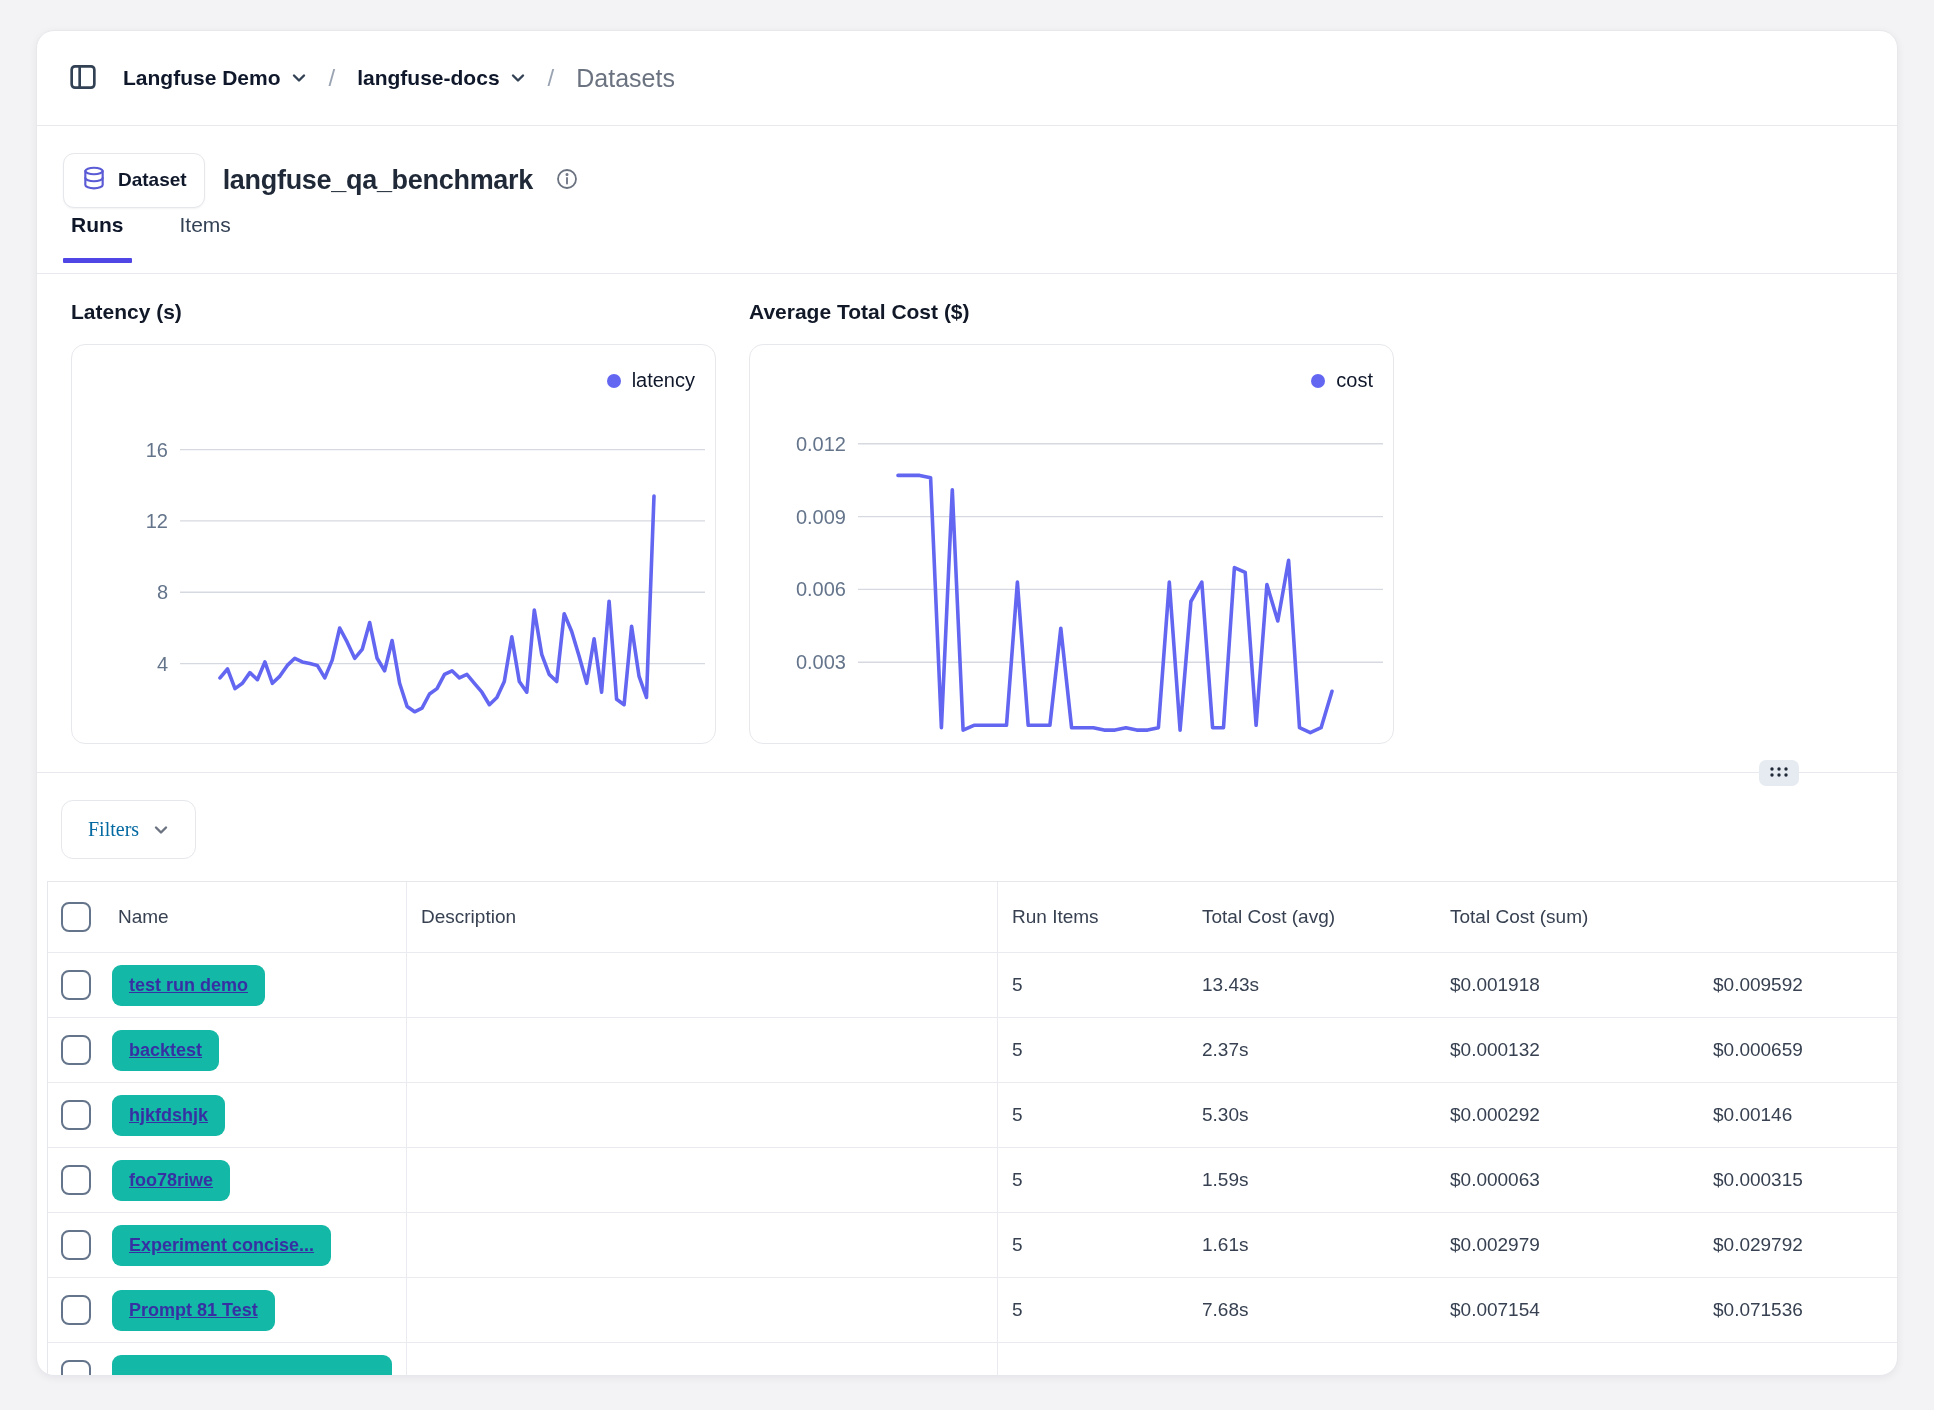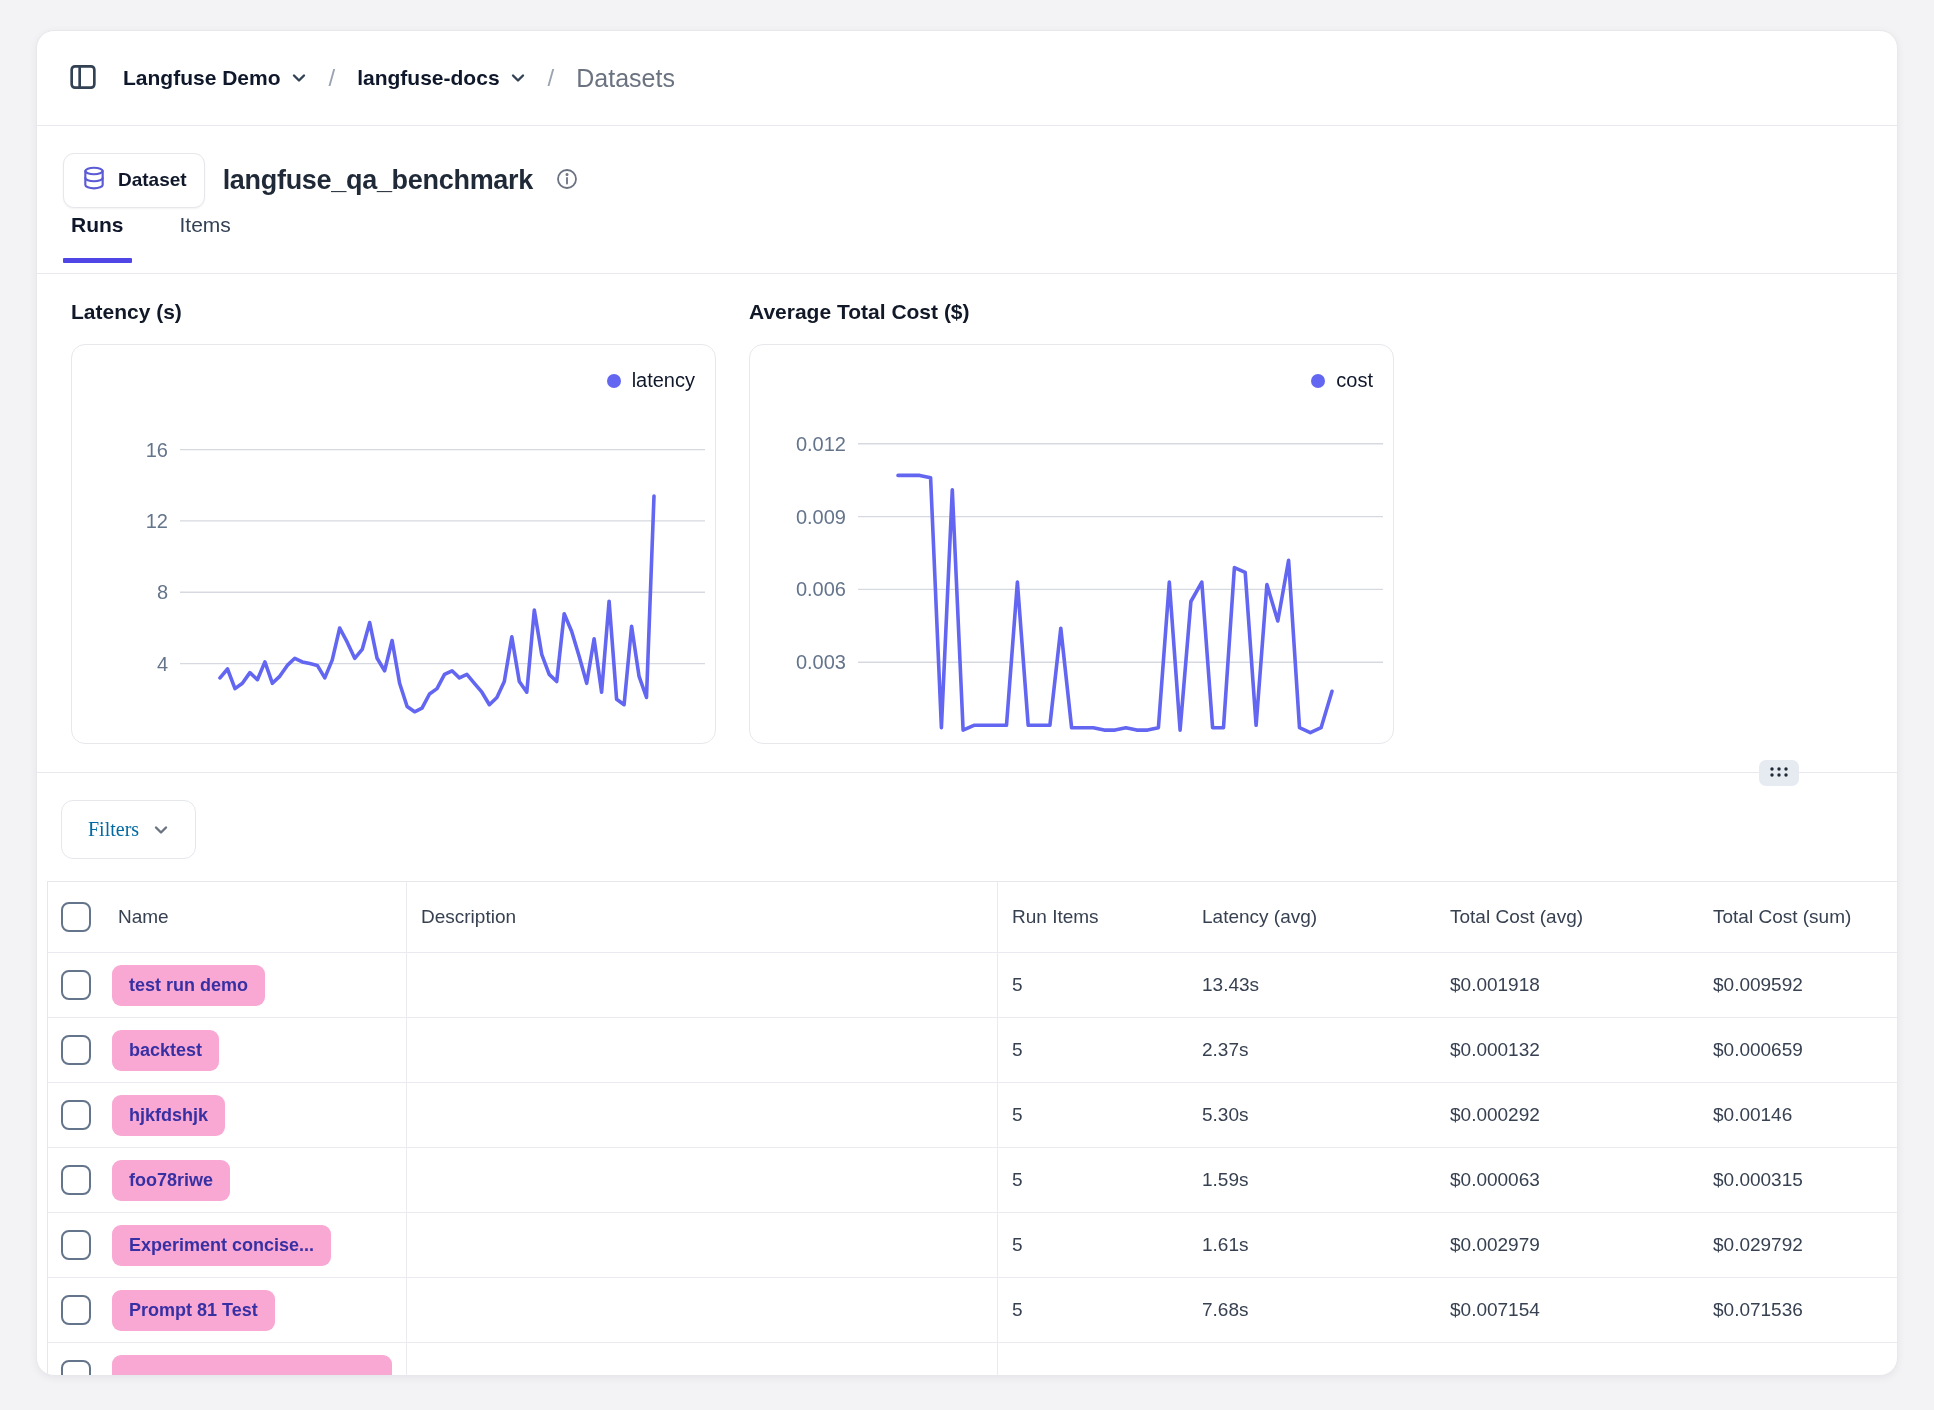--- a/index.html
+++ b/index.html
@@ -53,22 +53,22 @@
   
   .table-wrap { margin:22px 0 0 10px; width:1950px; border-top:1px solid #e5e7eb; border-left:1px solid #e5e7eb; }
   .trow { display:grid; grid-template-columns:56px 303px 591px 190px 248px 263px 299px; align-items:stretch;
     height:65px; border-bottom:1px solid #e9ebf0; }
   .trow.thead { height:71px; color:#475569; font-size:20px; font-weight:500; }
   .tcell { display:flex; align-items:center; padding-left:14px; font-size:19px; color:#374151; }
   .tcell.cb { justify-content:center; padding-left:0; }
   .tcell.b-right { border-right:1px solid #e9ebf0; }
   .tcell.name-cell { padding-left:8px; }
   .checkbox { width:30px; height:30px; border:2px solid #64748b; border-radius:8px; background:#fff; cursor:pointer; }
-  .run-badge { display:inline-block; background:#f9a8d4; color:#3730a3; font-weight:700; font-size:18px;
-    padding:10px 17px; border-radius:9px; cursor:pointer; white-space:nowrap; }
+  .run-badge { display:inline-block; background:#14b8a6; color:#3730a3; font-weight:700; font-size:18px;
+    padding:10px 17px; border-radius:9px; cursor:pointer; white-space:nowrap;text-decoration:underline; }
   .run-badge.ghost { width:280px; height:41px; padding:0; }
   svg text { font-family:"Liberation Sans","DejaVu Sans",sans-serif; }
 </style>
 </head>
 <body>
 
 <div class="window">
 
   <div class="topbar">
     <button class="icon-btn">
@@ -192,21 +192,20 @@
   </div>
 
   <div class="table-wrap">
     <div class="trow thead">
       <div class="tcell cb">
         <span class="checkbox"></span>
       </div>
       <div class="tcell b-right">Name</div>
       <div class="tcell b-right">Description</div>
       <div class="tcell">Run Items</div>
-      <div class="tcell">Latency (avg)</div>
       <div class="tcell">Total Cost (avg)</div>
       <div class="tcell">Total Cost (sum)</div>
     </div>
     <div id="table-body">
         <div class="trow">
     <div class="tcell cb">
       <span class="checkbox"></span>
     </div>
     <div class="tcell b-right name-cell">
       <span class="run-badge">test run demo</span>

